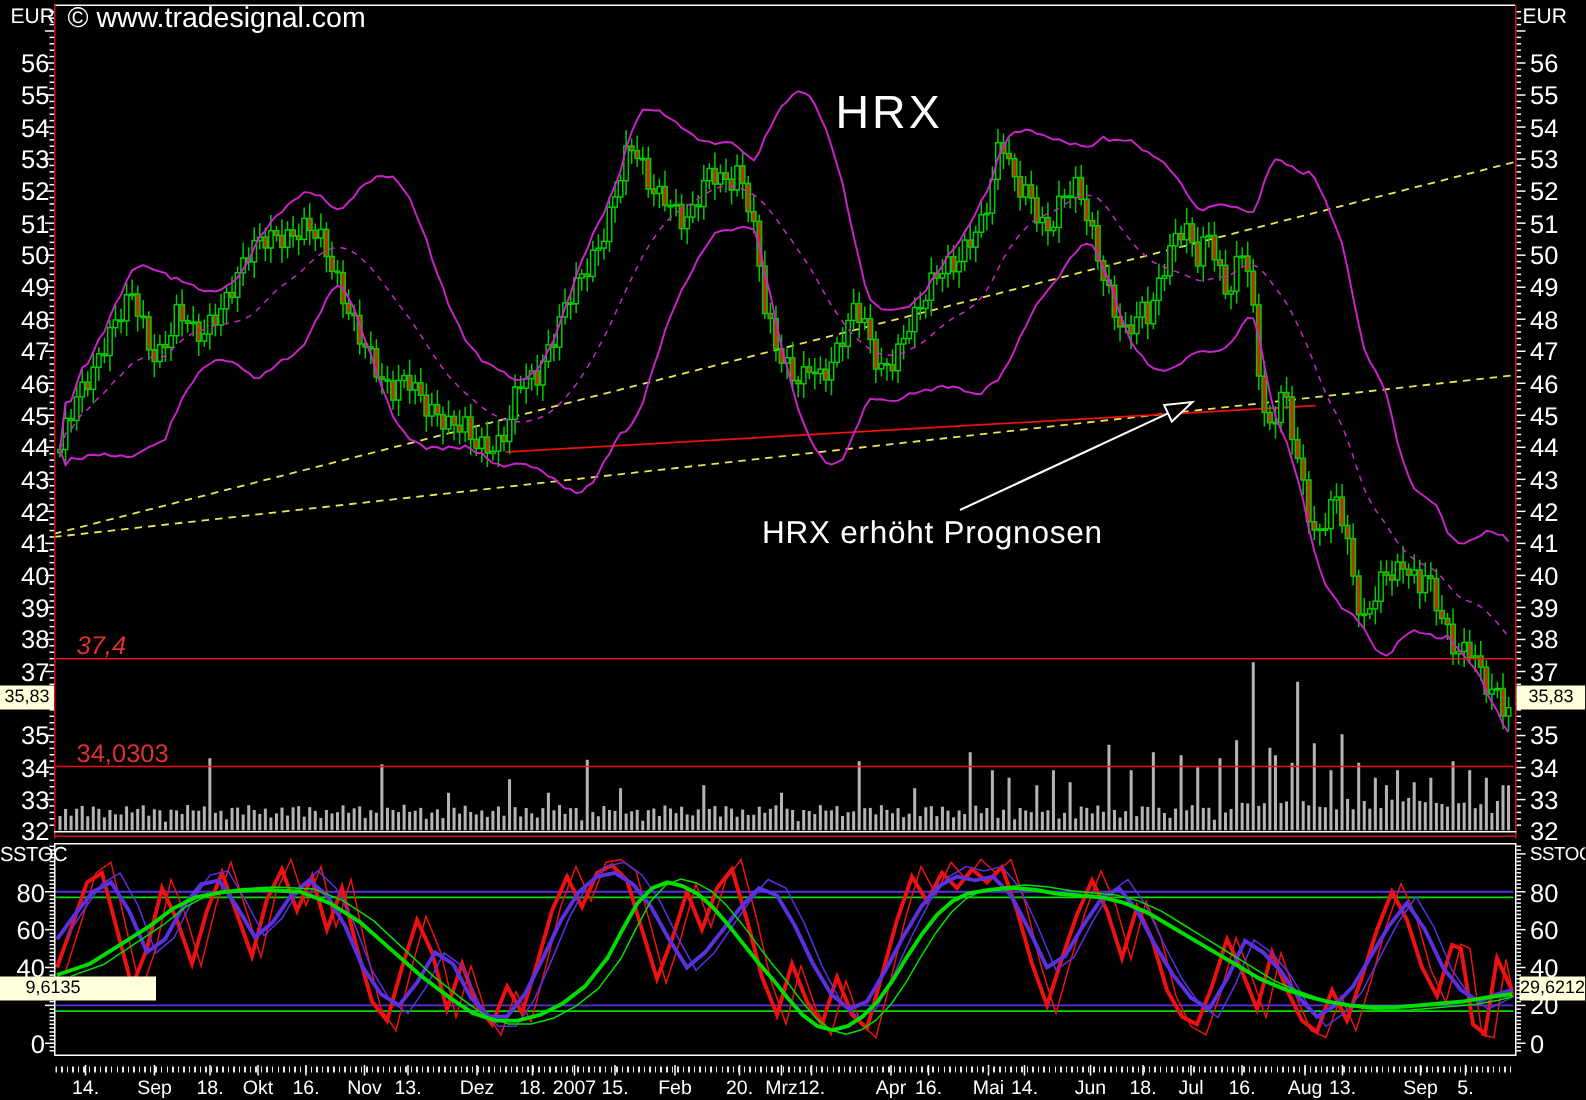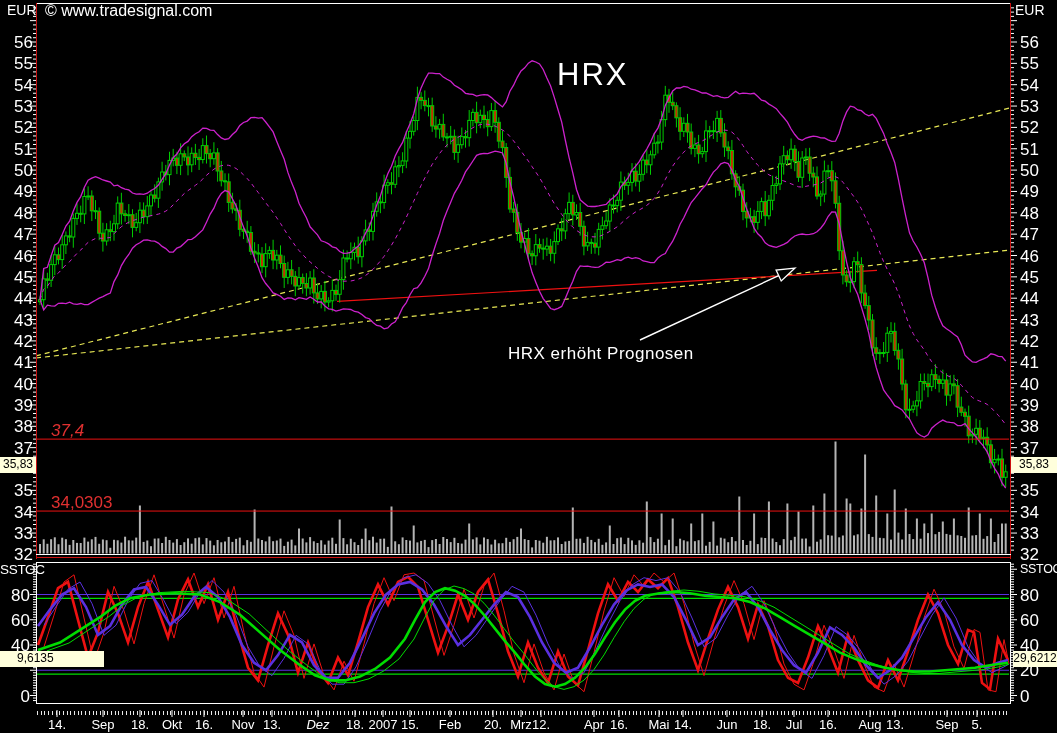--- a/index.html
+++ b/index.html
@@ -6,22 +6,22 @@
   #screen{position:relative;width:1057px;height:733px;background:#000;overflow:hidden;
           font-family:"Liberation Sans",sans-serif;}
   #chart-svg{position:absolute;left:0;top:0;z-index:1;}
   .struct{position:absolute;z-index:2;}
   .lbl{position:absolute;color:#fff;font-size:17px;line-height:13px;z-index:5;white-space:nowrap;}
   .redlbl{color:#e03030;}
   .pricebox{position:absolute;background:#ffffdc;color:#000;font-size:12px;line-height:15px;
             text-align:center;z-index:6;white-space:nowrap;overflow:hidden;}
   .panel-label{position:absolute;color:#fff;font-size:13.5px;z-index:5;letter-spacing:-0.3px;white-space:nowrap;}
   #main-title{position:absolute;color:#fff;font-size:31px;letter-spacing:2px;z-index:5;font-weight:400;}
-  #annotation{position:absolute;color:#fff;font-size:17px;letter-spacing:0.5px;z-index:5;white-space:nowrap;}
-  #copyright{position:absolute;color:#fff;font-size:16px;z-index:5;text-align:center;}
+  #annotation{position:absolute;color:#fff;font-size:21px;letter-spacing:0.5px;z-index:5;white-space:nowrap;}
+  #copyright{position:absolute;color:#fff;font-size:19px;z-index:5;text-align:center;}
   .eur{position:absolute;color:#fff;font-size:14px;z-index:5;}
   .date-lbl{position:absolute;color:#fff;font-size:13px;z-index:5;transform:translateX(-50%);white-space:nowrap;}
   #date-strip{position:absolute;left:37px;top:711px;width:973px;height:4px;z-index:2;
     background:repeating-linear-gradient(90deg,#e8e8e8 0,#e8e8e8 1px,transparent 1px,transparent 3.7px);}
   .plot-hotspot{position:absolute;z-index:7;background:transparent;}
 </style>
 </head>
 <body>
 
 <div id="screen">
@@ -1311,21 +1311,21 @@
       <div class="lbl" style="left: 1020px; top: 690px;">0</div>
     </div>
   <div id="date-labels">
       <div class="date-lbl" style="left: 57px; top: 717px;">14.</div>
       <div class="date-lbl" style="left: 103px; top: 717px;">Sep</div>
       <div class="date-lbl" style="left: 140px; top: 717px;">18.</div>
       <div class="date-lbl" style="left: 172px; top: 717px;">Okt</div>
       <div class="date-lbl" style="left: 204px; top: 717px;">16.</div>
       <div class="date-lbl" style="left: 243px; top: 717px;">Nov</div>
       <div class="date-lbl" style="left: 272px; top: 717px;">13.</div>
-      <div class="date-lbl" style="left: 318px; top: 717px; font-style: italic;">Dez</div>
+      <div class="date-lbl" style="left: 318px; top: 717px;">Dez</div>
       <div class="date-lbl" style="left: 355px; top: 717px;">18.</div>
       <div class="date-lbl" style="left: 383px; top: 717px;">2007</div>
       <div class="date-lbl" style="left: 410px; top: 717px;">15.</div>
       <div class="date-lbl" style="left: 450px; top: 717px;">Feb</div>
       <div class="date-lbl" style="left: 493px; top: 717px;">20.</div>
       <div class="date-lbl" style="left: 521px; top: 717px;">Mrz</div>
       <div class="date-lbl" style="left: 541px; top: 717px;">12.</div>
       <div class="date-lbl" style="left: 594px; top: 717px;">Apr</div>
       <div class="date-lbl" style="left: 619px; top: 717px;">16.</div>
       <div class="date-lbl" style="left: 659px; top: 717px;">Mai</div>

